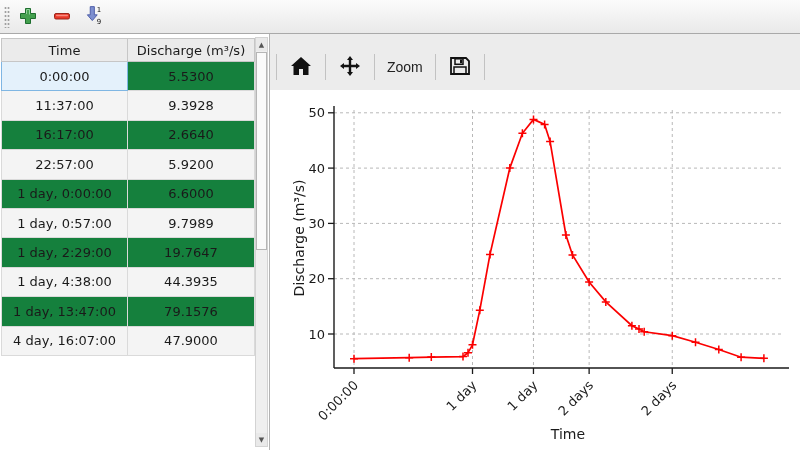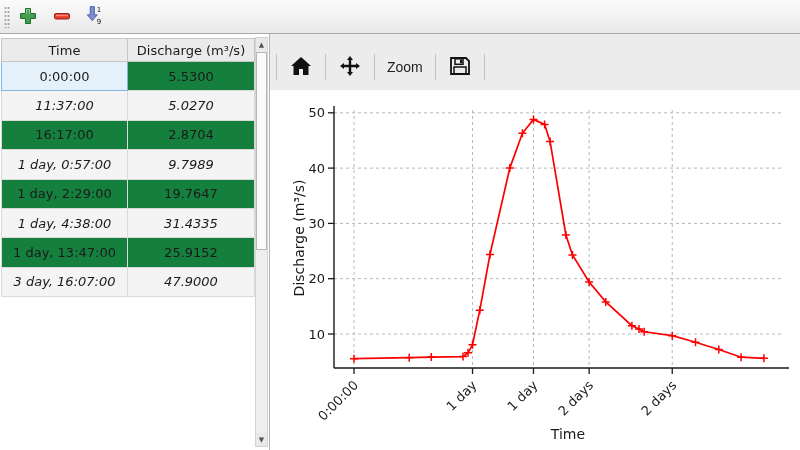--- a/index.html
+++ b/index.html
@@ -15,21 +15,21 @@
   .tb-btn { position:absolute; top:4px; width:28px; height:26px; border:none; background:transparent;
     display:flex; align-items:center; justify-content:center; cursor:pointer; }
   #btn-add { left:14px; } #btn-remove { left:48px; } #btn-sort { left:80px; }
 
   
   .left-panel { position:absolute; left:0; top:34px; width:269px; height:416px; background:#fff; }
   .data-table { position:absolute; left:1px; top:4px; width:253px; border-collapse:collapse; table-layout:fixed; }
   .data-table th { height:23px; background:#ebebeb; border:1px solid #c6c6c6; font-weight:normal;
     font-size:13px; text-align:center; }
   .data-table td { height:29.4px; border:1px solid #dadada; text-align:center; font-size:13px; background:#15803d; }
-  .data-table tr.alt td { background:#f4f4f4;font-style:italic; }
+  .data-table tr.alt td { background:#f4f4f4; }
   .data-table td.sel { background:#e4f1fb; border:1px solid #7fb6e3; }
 
   
   .v-scrollbar { position:absolute; left:255px; top:3px; width:13px; height:410px;
     background:#efefef; border:1px solid #d3d3d3; }
   .sb-btn { position:absolute; left:0; width:11px; height:13px; background:#e9e9e9;
     display:flex; align-items:center; justify-content:center; font-size:7px; color:#555; cursor:pointer; }
   .sb-up { top:0; } .sb-down { bottom:0; }
   .sb-thumb { position:absolute; left:0; top:14px; width:11px; height:198px; background:#fafafa;
     border:1px solid #b5b5b5; cursor:pointer; }
@@ -89,44 +89,52 @@
           <th style="width:127px">Discharge (m³/s)</th>
         </tr>
       </thead>
       <tbody id="table-body">
           <tr>
             <td class="sel">0:00:00</td>
             <td>5.5300</td>
           </tr>
           <tr class="alt">
             <td>11:37:00</td>
-            <td>5.0270</td>
+            <td>9.3928</td>
           </tr>
           <tr>
             <td>16:17:00</td>
-            <td>2.8704</td>
+            <td>2.6640</td>
+          </tr>
+          <tr class="alt">
+            <td>22:57:00</td>
+            <td>5.9200</td>
+          </tr>
+          <tr>
+            <td>1 day, 0:00:00</td>
+            <td>6.6000</td>
           </tr>
           <tr class="alt">
             <td>1 day, 0:57:00</td>
             <td>9.7989</td>
           </tr>
           <tr>
             <td>1 day, 2:29:00</td>
             <td>19.7647</td>
           </tr>
           <tr class="alt">
             <td>1 day, 4:38:00</td>
-            <td>31.4335</td>
+            <td>44.3935</td>
           </tr>
           <tr>
             <td>1 day, 13:47:00</td>
-            <td>25.9152</td>
-          </tr>
-          <tr class="alt">
-            <td>3 day, 16:07:00</td>
+            <td>79.1576</td>
+          </tr>
+          <tr class="alt">
+            <td>4 day, 16:07:00</td>
             <td>47.9000</td>
           </tr>
         </tbody>
     </table>
     <div class="v-scrollbar">
       <div class="sb-btn sb-up">▲</div>
       <div class="sb-thumb"></div>
       <div class="sb-btn sb-down">▼</div>
     </div>
   </div>

